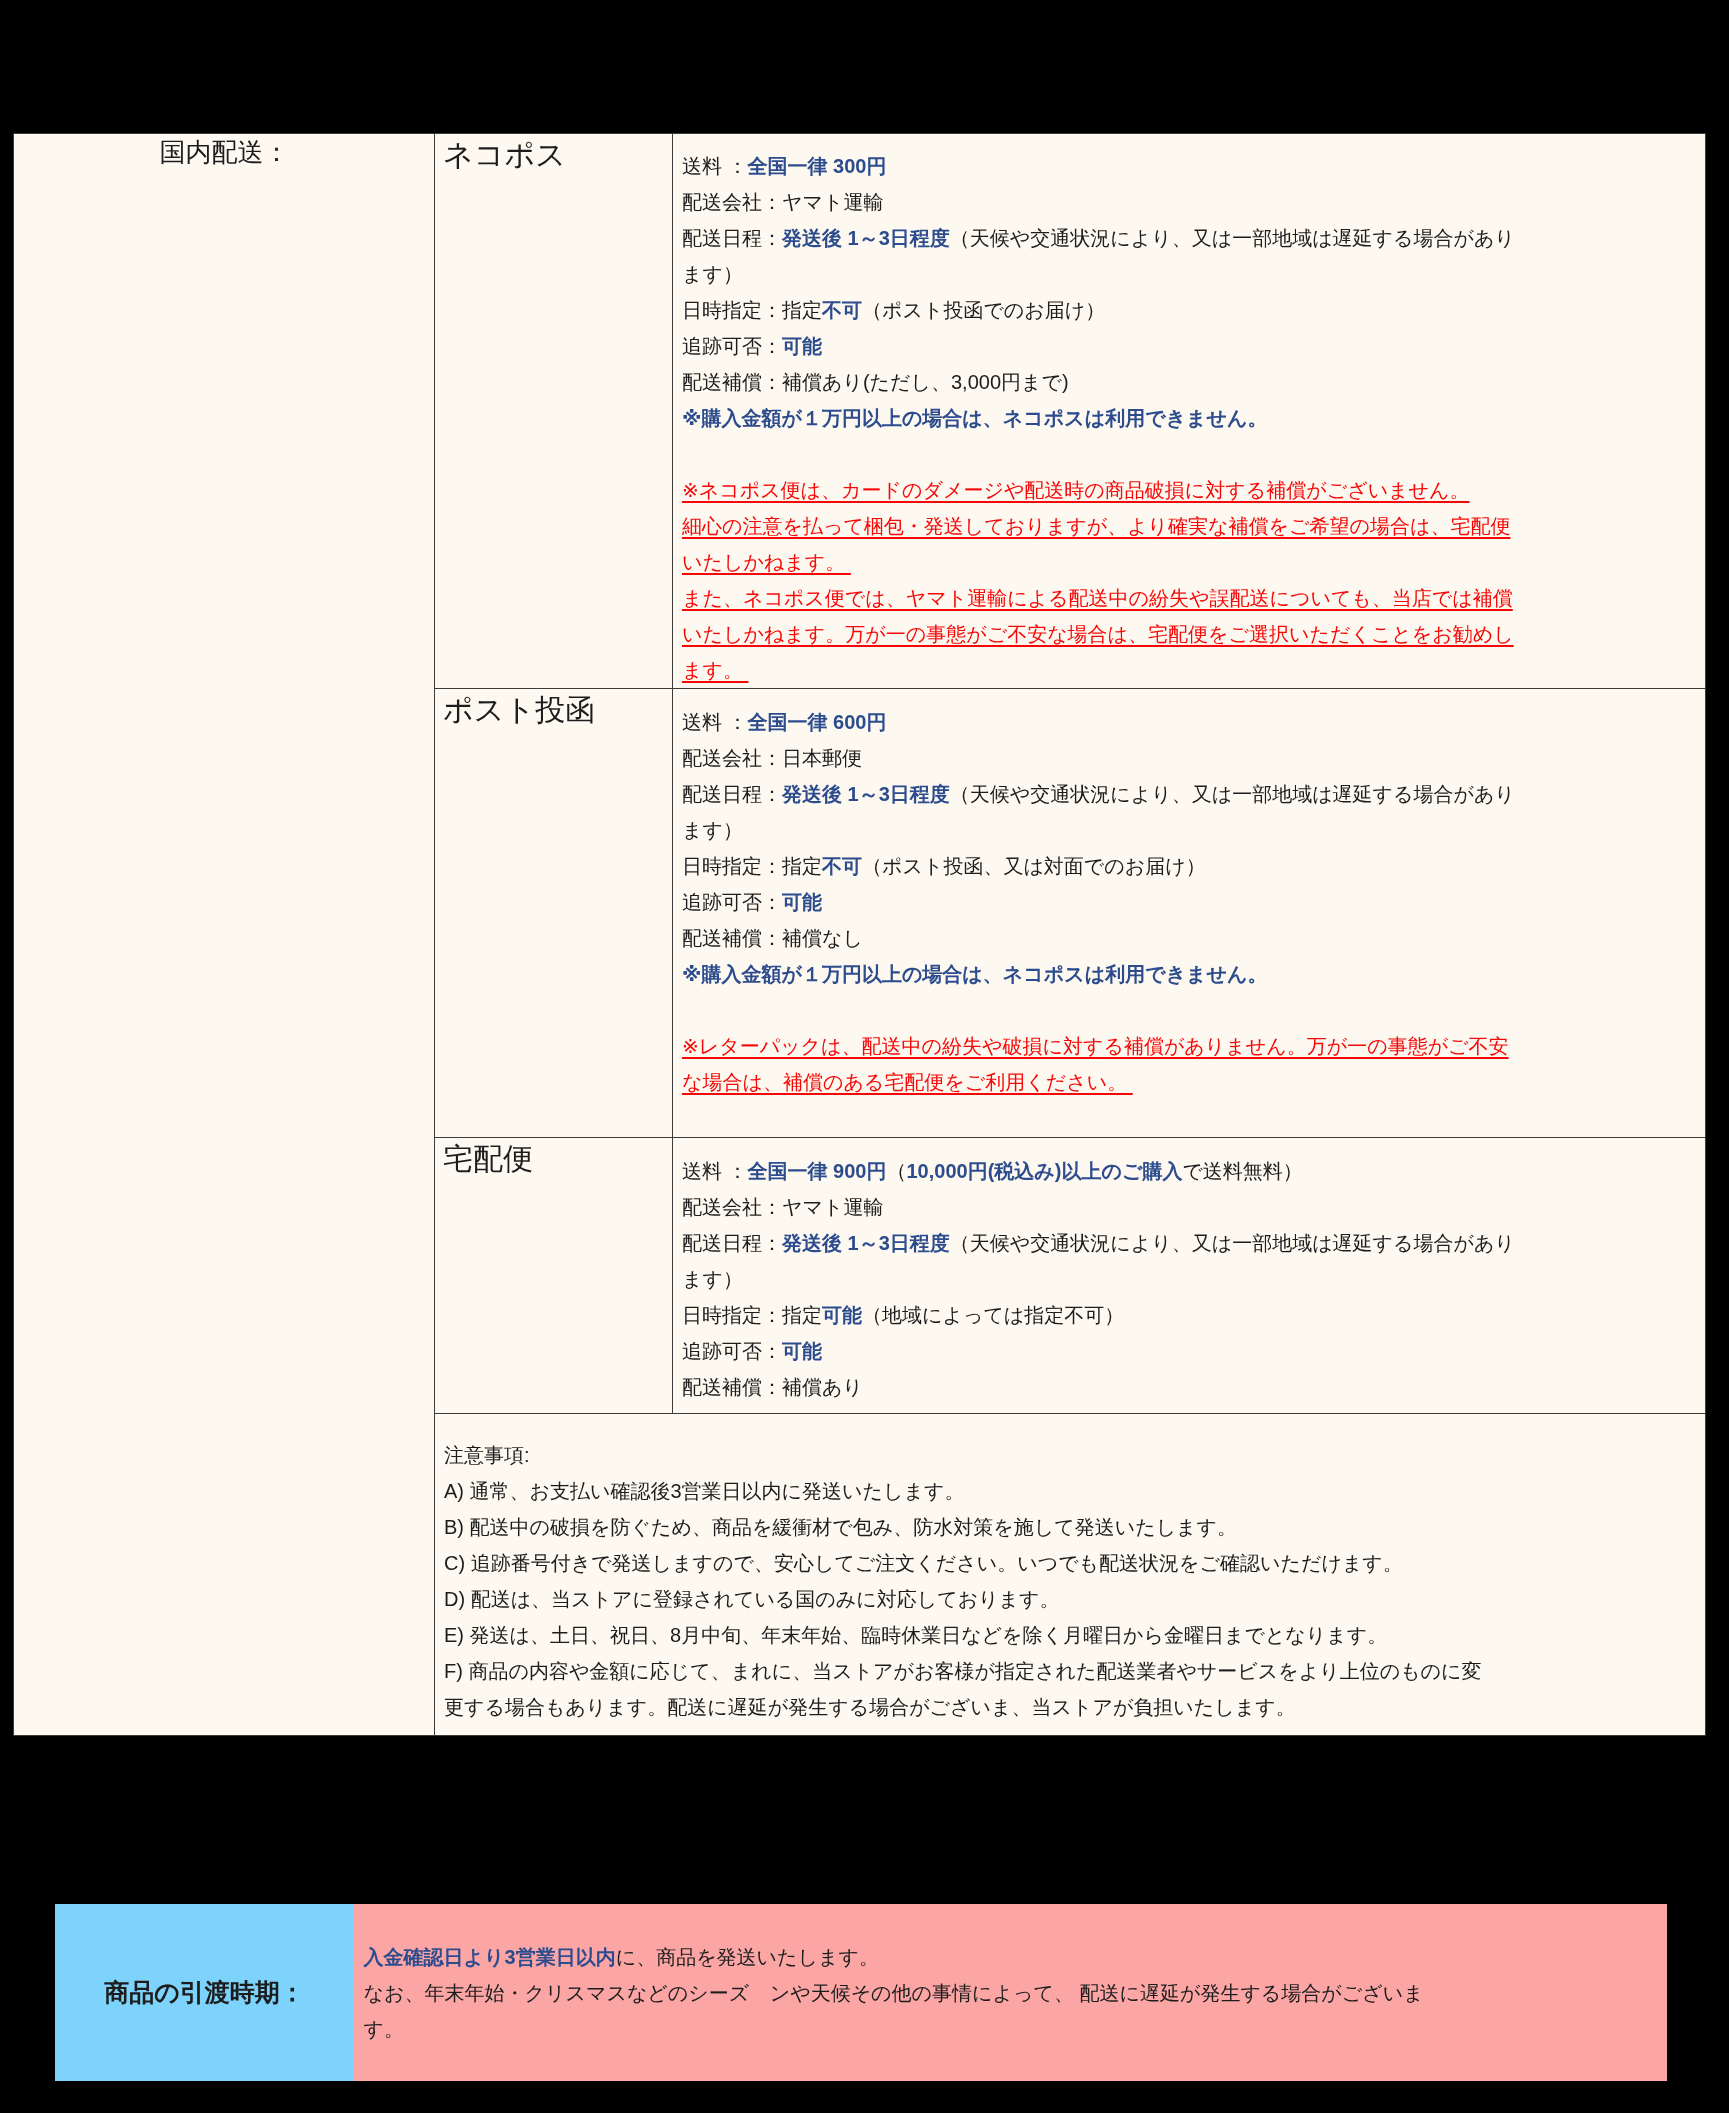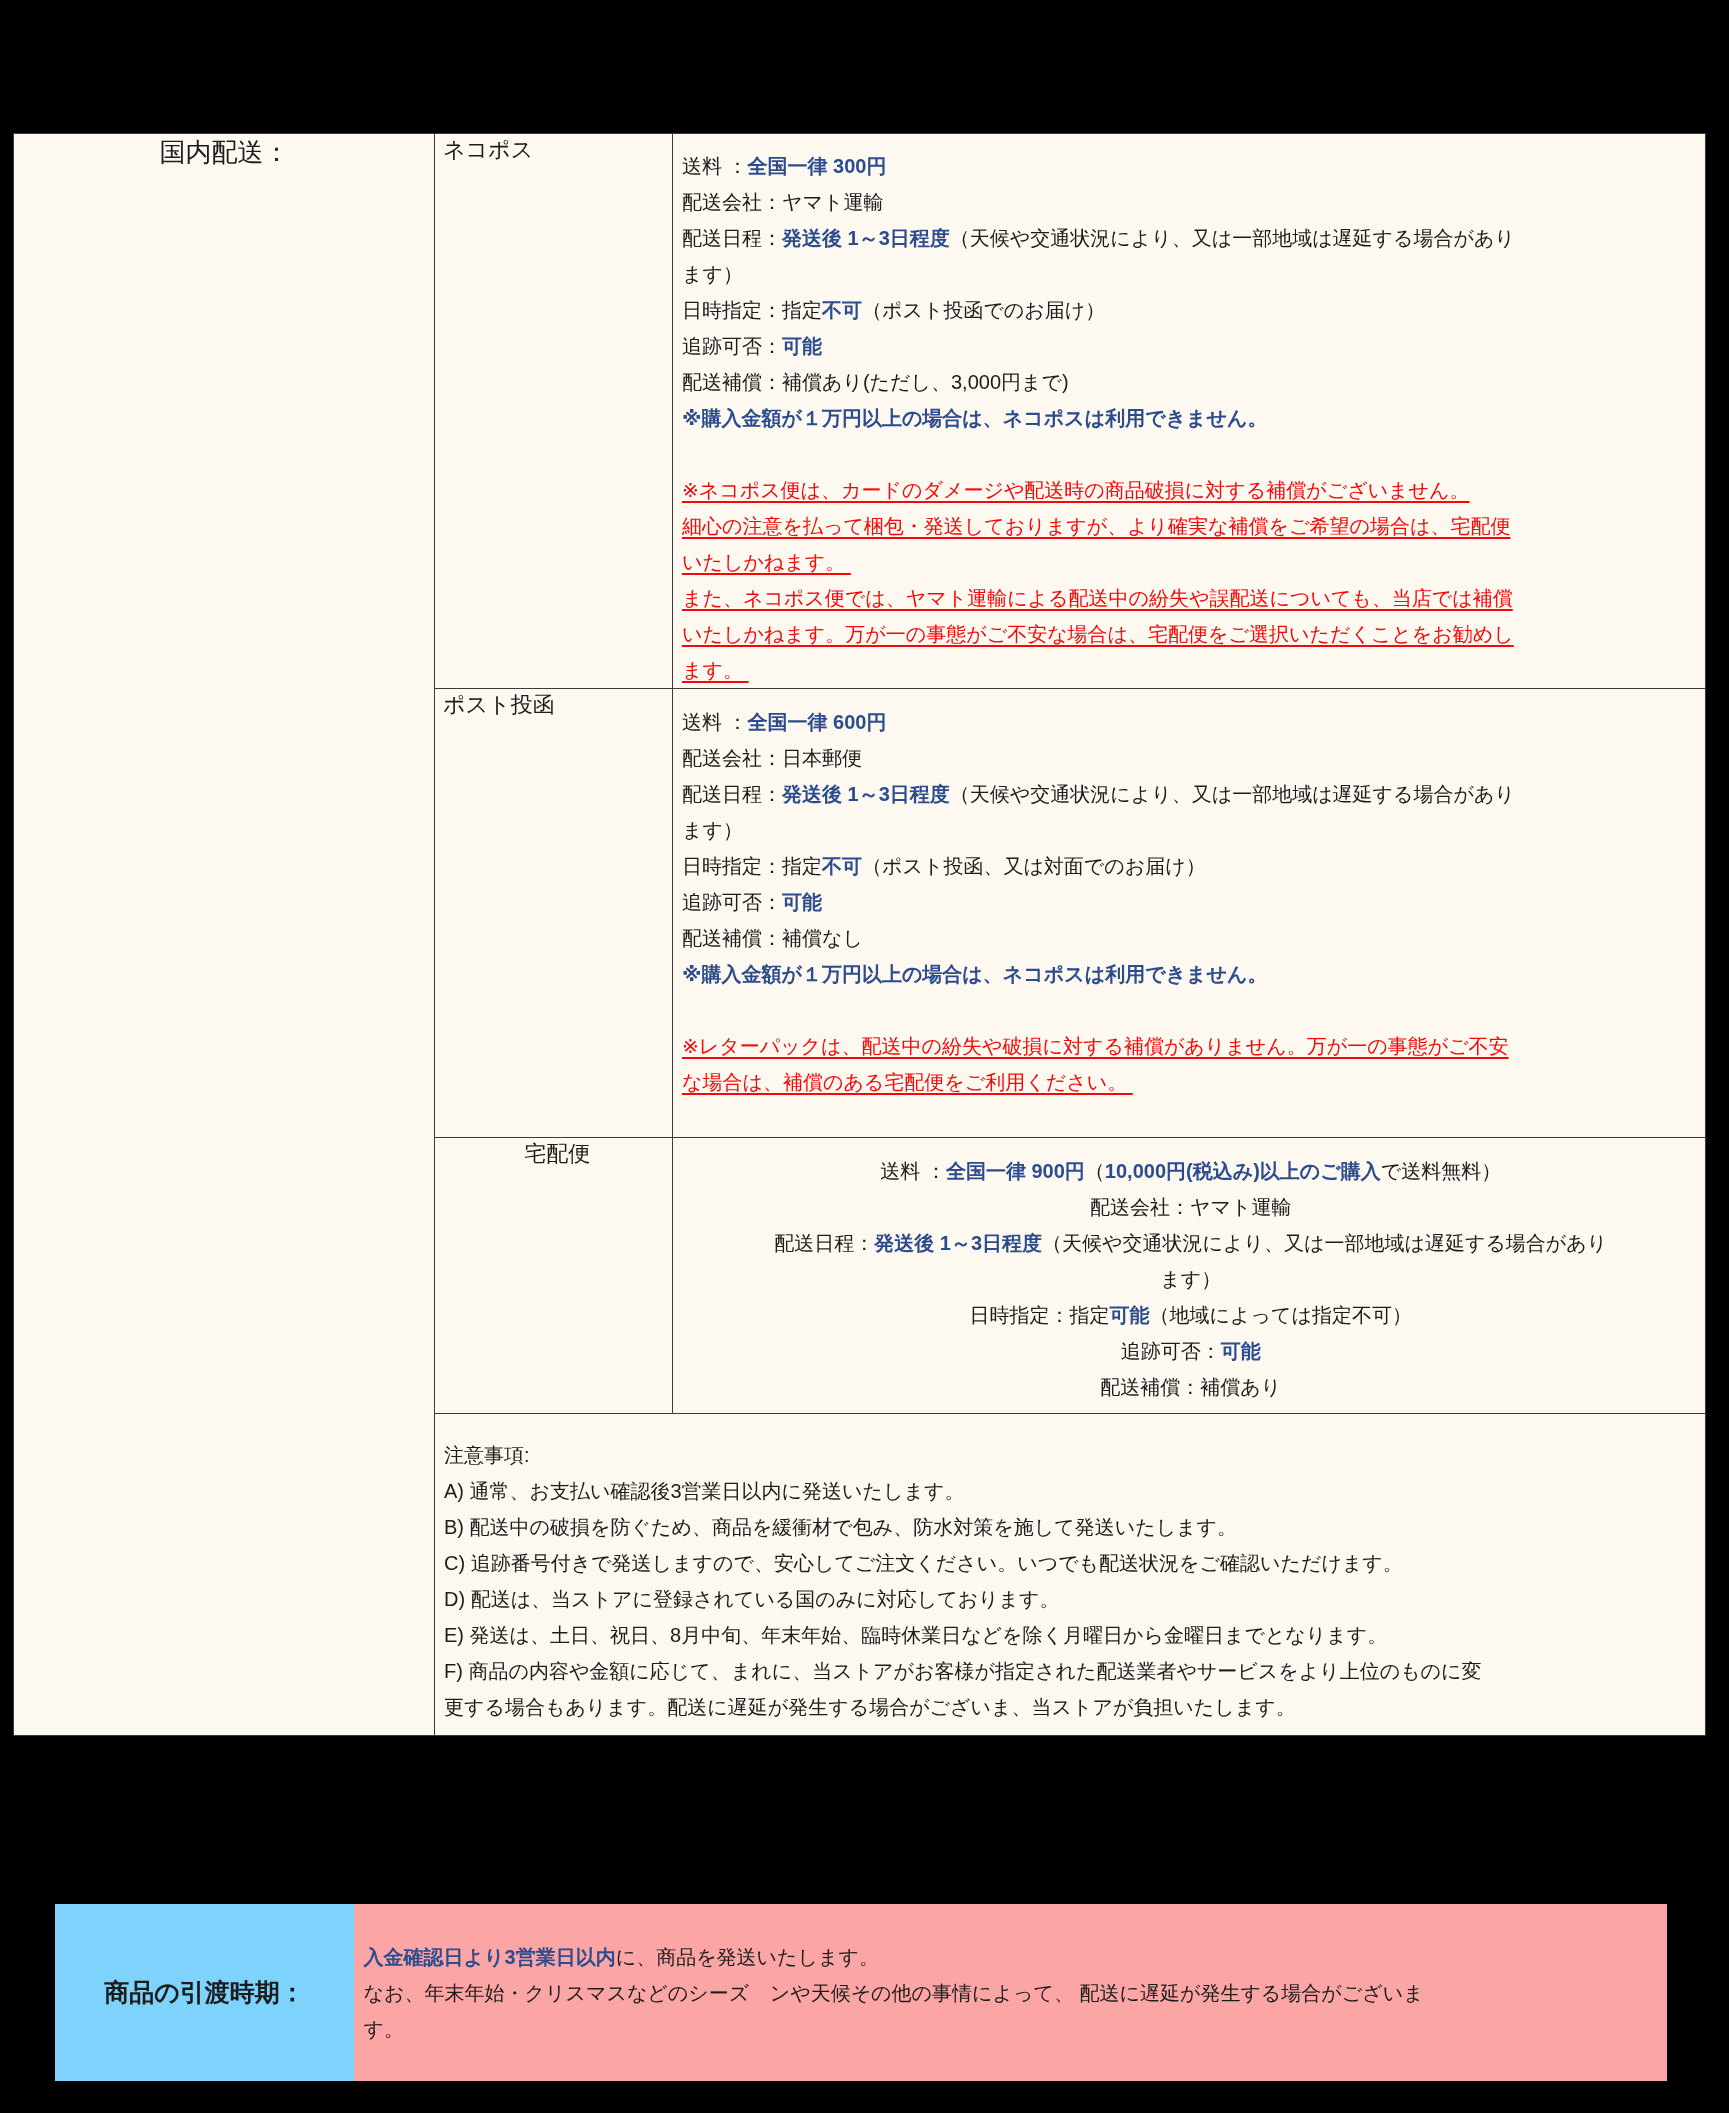--- a/index.html
+++ b/index.html
@@ -7,23 +7,23 @@
     width:1729px;height:2114px;background:#000000;position:relative;
     font-family:"Liberation Sans","DejaVu Sans",sans-serif;
   }
   table.ship{
     position:absolute;left:13.4px;top:133px;width:1693px;height:1603px;
     border-collapse:collapse;table-layout:fixed;background:#FDF9F0;
   }
   table.ship td{
     border:1.4px solid #3b3b3b;vertical-align:top;color:#1c1c1c;
   }
-  tr.r1{height:552px;border-radius:13px;} tr.r2{height:449px;} tr.r3{height:276px;text-align:center;}
+  tr.r1{height:552px;border-radius:13px;} tr.r2{height:449px;} tr.r3{height:276px;}
   td.c1{text-align:center;vertical-align:middle;font-size:26px;}
-  td.c2{vertical-align:middle;padding-left:7.7px;font-size:22px;}
+  td.c2{vertical-align:middle;padding-left:7.7px;font-size:30px;}
   td.c3{padding:14.4px 5.8px 0 8.6px;}
   td.c-notes{padding:23px 5.8px 0 8.6px;}
   .ln{height:36px;line-height:36px;font-size:20px;white-space:pre;}
   .s-k{color:#1c1c1c;}
   .s-b{color:#2D4C8E;font-weight:bold;}
   .s-r{color:#F70707;text-decoration:underline;text-underline-offset:3.8px;}
   .handover{
     position:absolute;left:55px;top:1904px;width:1612px;height:177px;display:flex;
   }
   .handover-label{

